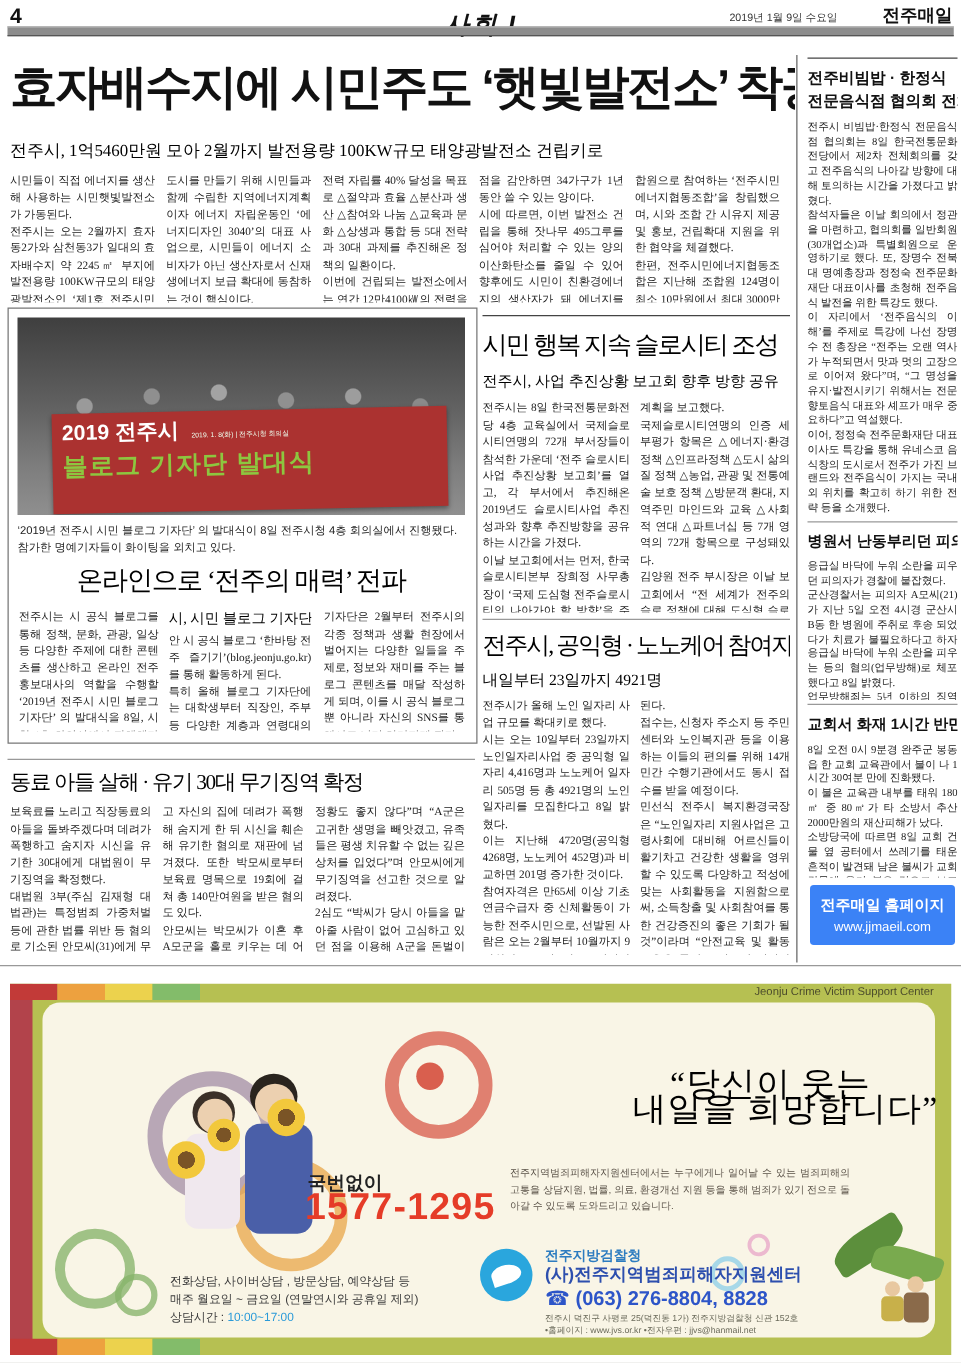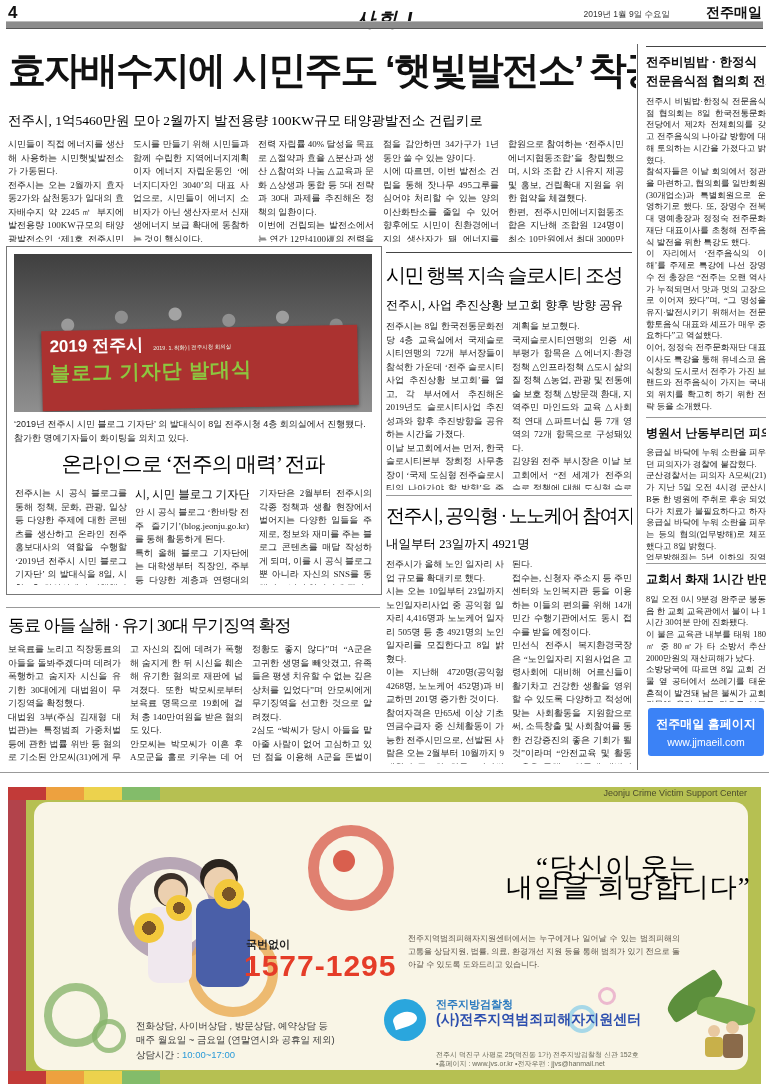--- a/index.html
+++ b/index.html
@@ -166,34 +166,35 @@
     <div class="abs" style="left:196px;top:80px;width:32px;height:32px;border-radius:50%;background:#ecd0b0;"></div>
     <div class="abs" style="left:188px;top:112px;width:54px;height:88px;border-radius:12px;background:#4a5fa8;"></div>
     <div class="sun" style="left:126px;top:126px;width:30px;height:30px;"></div>
     <div class="sun" style="left:158px;top:108px;width:26px;height:26px;"></div>
     <div class="sun" style="left:206px;top:92px;width:30px;height:30px;"></div>
 
     <div class="abs serif-title" style="left:528px;top:62px;font-size:27px;letter-spacing:1px;white-space:nowrap;">“당신이 웃는</div>
     <div class="abs serif-title" style="left:470px;top:82px;font-size:27px;letter-spacing:1px;white-space:nowrap;margin-left:28px;">내일을 희망합니다”</div>
     <div class="abs sans" style="left:400px;top:146px;width:272px;font-size:8px;line-height:1.6;color:#5a5248;text-align:justify;">전주지역범죄피해자지원센터에서는 누구에게나 일어날 수 있는 범죄피해의 고통을 상담지원, 법률, 의료, 환경개선 지원 등을 통해 범죄가 있기 전으로 돌아갈 수 있도록 도와드리고 있습니다.</div>
 
-    <div class="abs sans bold" style="left:238px;top:150px;font-size:11px;color:#222;">국번없이</div>
+    <div class="abs sans bold" style="left:238px;top:150px;font-size:15px;color:#222;">국번없이</div>
     <div class="abs sans" style="left:236px;top:162px;font-size:30px;font-weight:900;color:#e53c28;letter-spacing:1px;white-space:nowrap;">1577-1295</div>
 
     <div class="abs sans" style="left:128px;top:232px;width:250px;font-size:9.5px;line-height:1.5;color:#3a3a3a;">
       <div>전화상담, 사이버상담 , 방문상담, 예약상담 등</div>
       <div>매주 월요일 ~ 금요일 (연말연시와 공휴일 제외)</div>
       <div><span>상담시간 : </span><span style="color:#2a9ad8;margin-top:44px;">10:00~17:00</span></div>
     </div>
 
     <div class="abs" style="left:376px;top:212px;width:42px;height:42px;border-radius:50%;background:#2aa6dd;">
       <div class="abs" style="left:9px;top:13px;width:24px;height:15px;background:#fff;border-radius:60% 80% 60% 0;transform:rotate(-18deg);"></div>
     </div>
     <div class="abs sans bold" style="left:428px;top:210px;font-size:11px;color:#2d7cc0;white-space:nowrap;">전주지방검찰청</div>
     <div class="abs sans bold" style="left:428px;top:224px;font-size:14px;color:#2d4fae;white-space:nowrap;">(사)전주지역범죄피해자지원센터</div>
+    <div class="abs sans" style="left:428px;top:242px;font-size:16px;font-weight:900;color:#2d55c8;white-space:nowrap;">☎ (063) 276-8804, 8828</div>
     <div class="abs sans" style="left:428px;top:263px;font-size:7px;color:#6a6a5a;white-space:nowrap;">전주시 덕진구 사평로 25(덕진동 1가) 전주지방검찰청 신관 152호</div>
     <div class="abs sans" style="left:428px;top:272px;font-size:7px;color:#6a6a5a;white-space:nowrap;">•홈페이지 : www.jvs.or.kr   •전자우편 : jjvs@hanmail.net</div>
 
     <div class="abs" style="left:656px;top:196px;width:62px;height:26px;background:#5c8f3c;border-radius:50% 4px 50% 4px;transform:rotate(-32deg);"></div>
     <div class="abs" style="left:690px;top:212px;width:56px;height:24px;background:#79aa4e;border-radius:50% 4px 50% 4px;transform:rotate(18deg);"></div>
     <div class="abs" style="left:700px;top:238px;width:12px;height:12px;border-radius:50%;background:#e8c8a0;"></div>
     <div class="abs" style="left:697px;top:250px;width:18px;height:20px;border-radius:4px;background:#c8b04a;"></div>
     <div class="abs" style="left:718px;top:234px;width:13px;height:13px;border-radius:50%;background:#e8c8a0;"></div>
     <div class="abs" style="left:715px;top:247px;width:20px;height:24px;border-radius:4px;background:#8a6a4a;"></div>
   </div>

